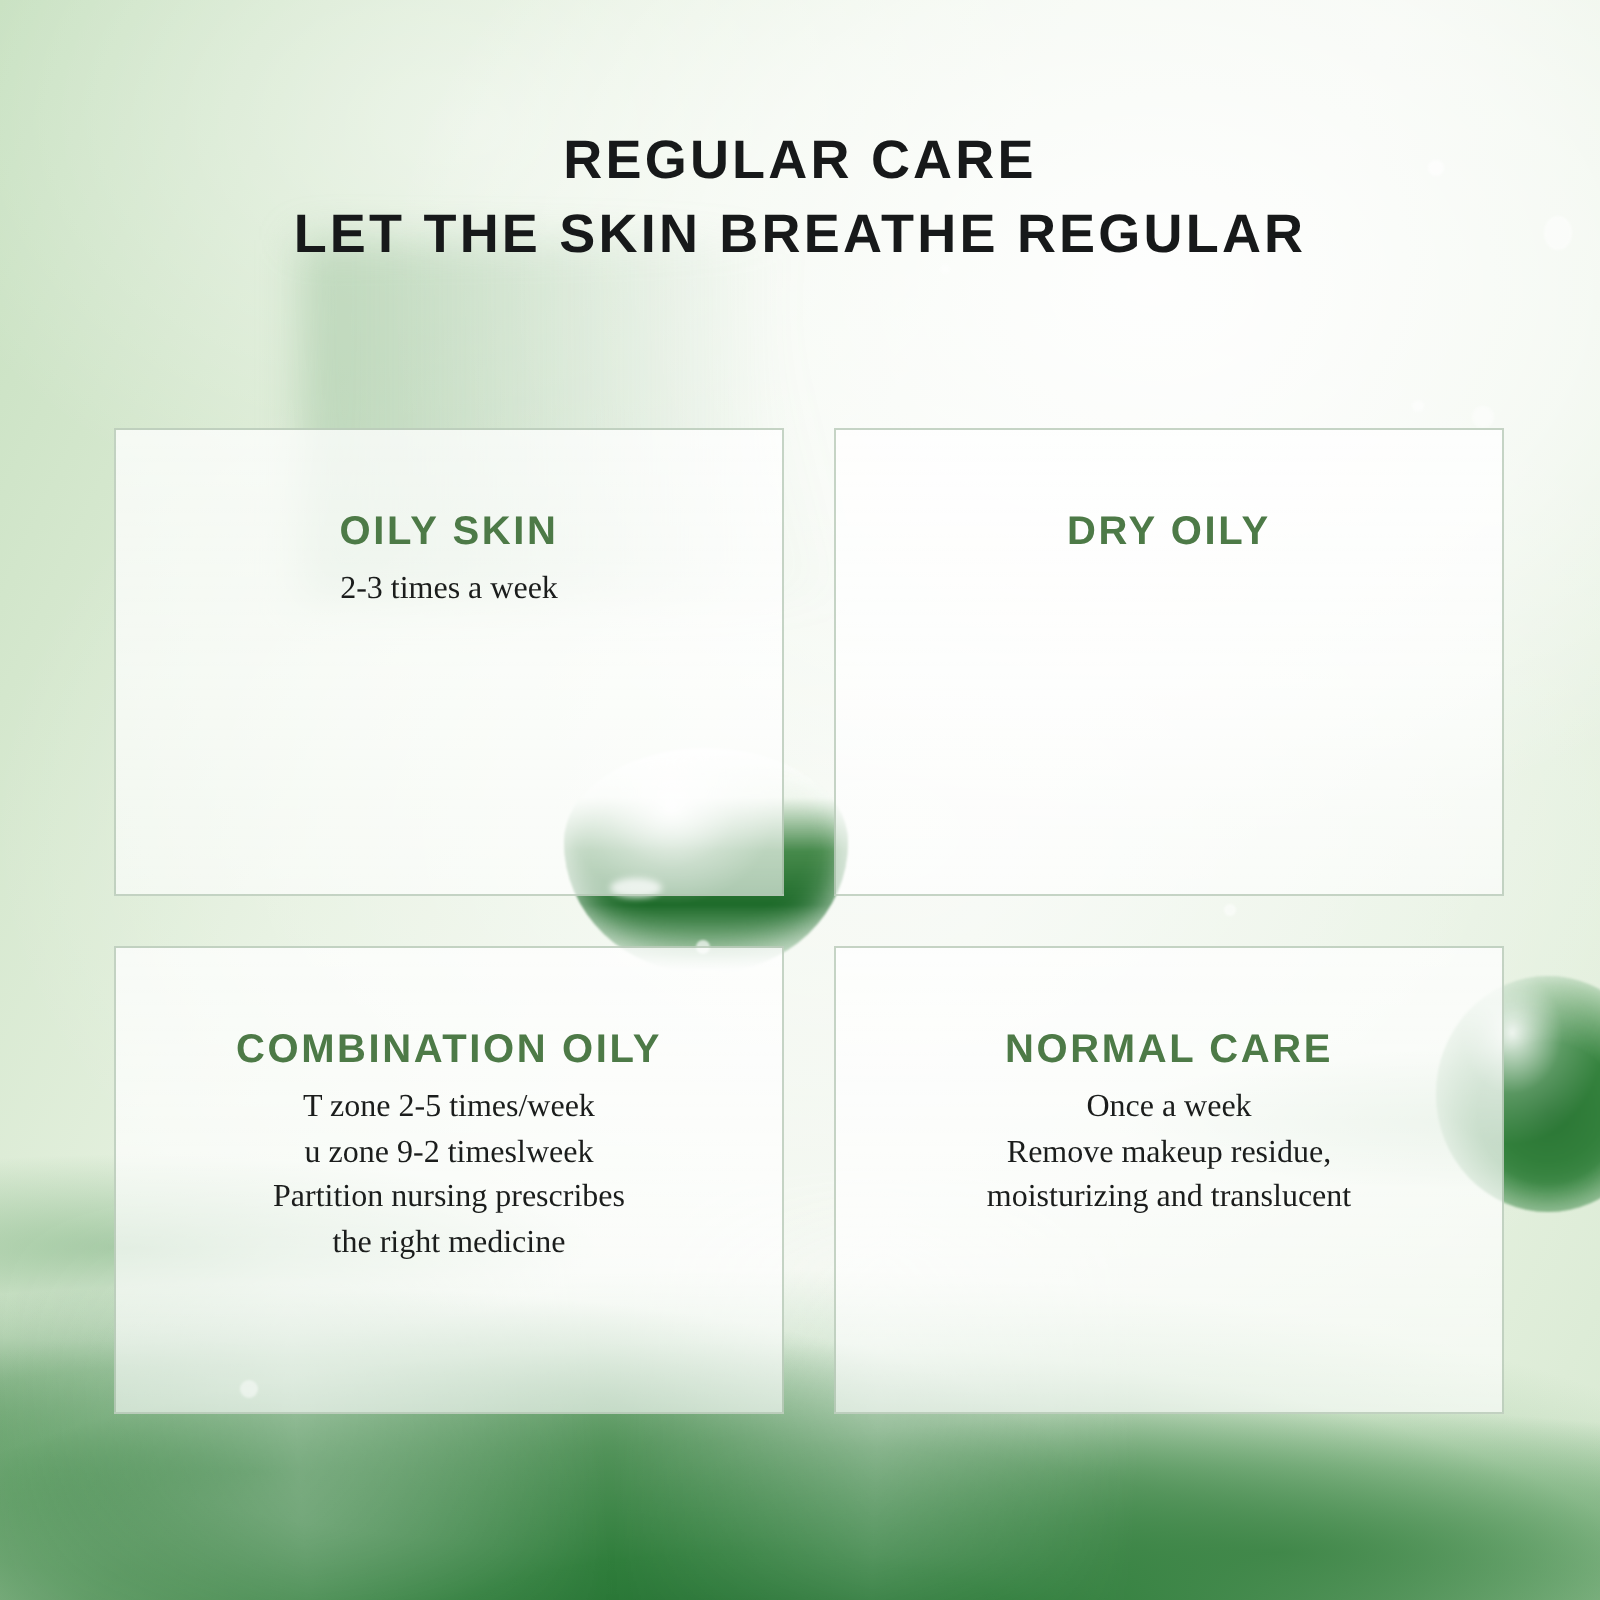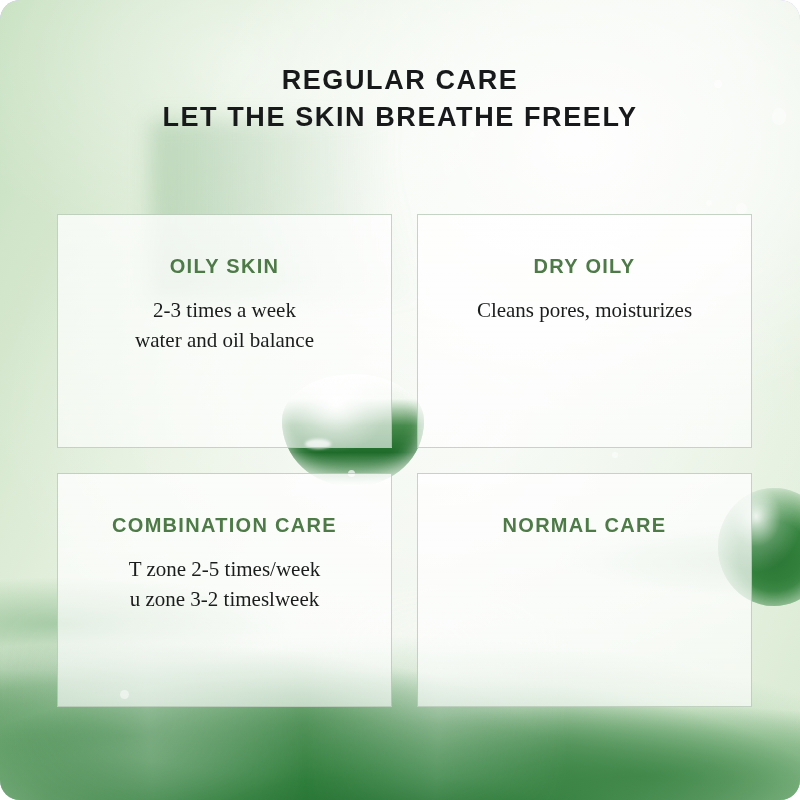--- a/index.html
+++ b/index.html
@@ -8,21 +8,20 @@
     width:800px; height:800px;
     overflow:hidden;
     font-family:"Liberation Sans", sans-serif;
   }
 
   #stage {
     position:relative;
     width:800px; height:800px;
     overflow:hidden;
     background:#c4b5fd;
-    border-radius:20px;
   }
 
   
   .bg-layer { position:absolute; inset:0; }
 
   .bg-base {
     background:
       linear-gradient(115deg,
         #c6e0bf 0%,
         #d4e7cd 14%,
@@ -156,24 +155,24 @@
     color:#4d7a47;
     font-family:"Liberation Sans", sans-serif;
     font-weight:bold;
     font-size:20px;
     letter-spacing:1.3px;
     text-align:center;
     white-space:nowrap;
   }
 
   .card-body {
-    margin-top:18px;
+    margin-top:6px;
     color:#1b1d1c;
     font-family:"Liberation Serif", serif;
-    font-size:21px;
+    font-size:16px;
     line-height:1.42;
     text-align:center;
     padding:0 10px;
   }
   .card-body .bline { display:block; white-space:nowrap; }
 </style>
 </head>
 <body>
 
 <div id="stage">
@@ -191,47 +190,52 @@
   <div class="bubble b4"></div>
   <div class="bubble b5"></div>
   <div class="bubble b6"></div>
   <div class="bubble b7"></div>
   <div class="bubble b8"></div>
 
   <div class="content">
 
     <div class="heading">
       <span class="line">REGULAR CARE</span>
-      <span class="line">LET THE SKIN BREATHE FREELY</span>
+      <span class="line">LET THE SKIN BREATHE REGULAR</span>
     </div>
 
     <div class="grid">
 
       <div class="card">
         <div class="card-title">OILY SKIN</div>
         <div class="card-body">
           <span class="bline">2-3 times a week</span>
-          <span class="bline">water and oil balance</span>
         </div>
       </div>
 
       <div class="card">
         <div class="card-title">DRY OILY</div>
         <div class="card-body">
-          <span class="bline">Cleans pores, moisturizes</span>
-        </div>
-      </div>
-
-      <div class="card">
-        <div class="card-title">COMBINATION CARE</div>
+        </div>
+      </div>
+
+      <div class="card">
+        <div class="card-title">COMBINATION OILY</div>
         <div class="card-body">
           <span class="bline">T zone 2-5 times/week</span>
-          <span class="bline">u zone 3-2 timeslweek</span>
+          <span class="bline">u zone 9-2 timeslweek</span>
+          <span class="bline">Partition nursing prescribes</span>
+          <span class="bline">the right medicine</span>
         </div>
       </div>
 
       <div class="card">
         <div class="card-title">NORMAL CARE</div>
+        <div class="card-body">
+          <span class="bline">Once a week</span>
+          <span class="bline">Remove makeup residue,</span>
+          <span class="bline">moisturizing and translucent</span>
+        </div>
       </div>
 
     </div>
   </div>
 </div>
 
 </body></html>

